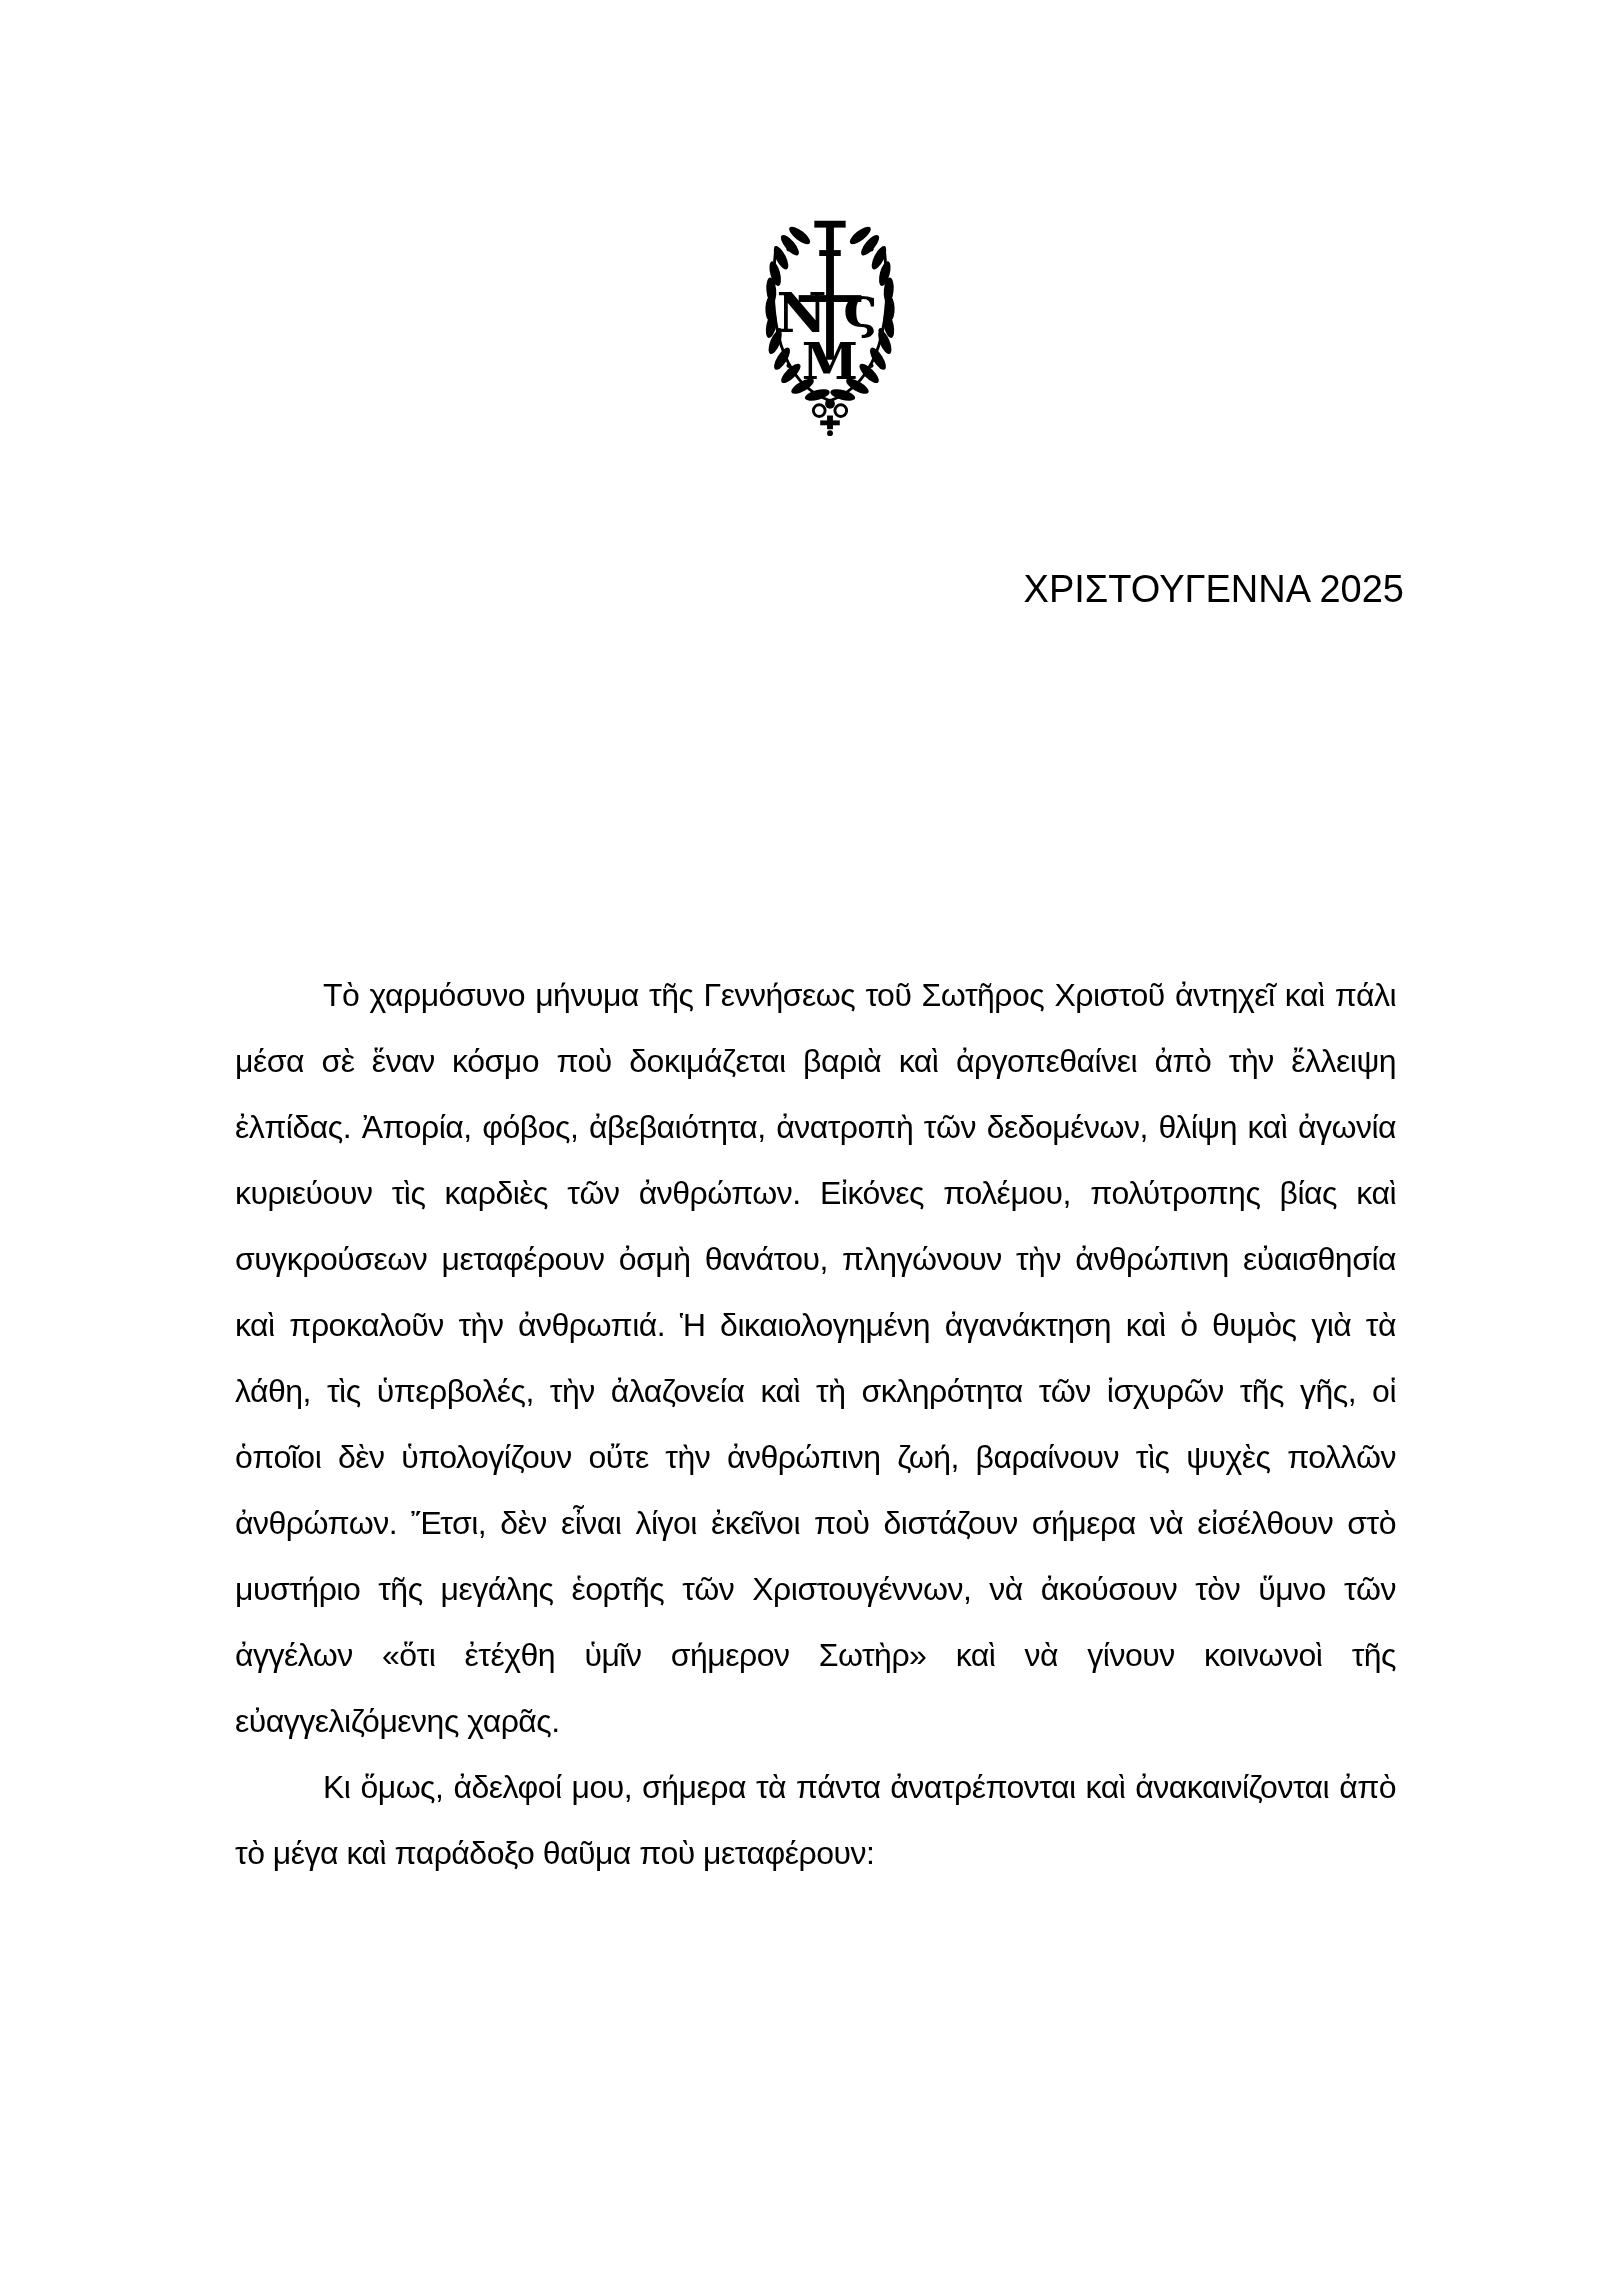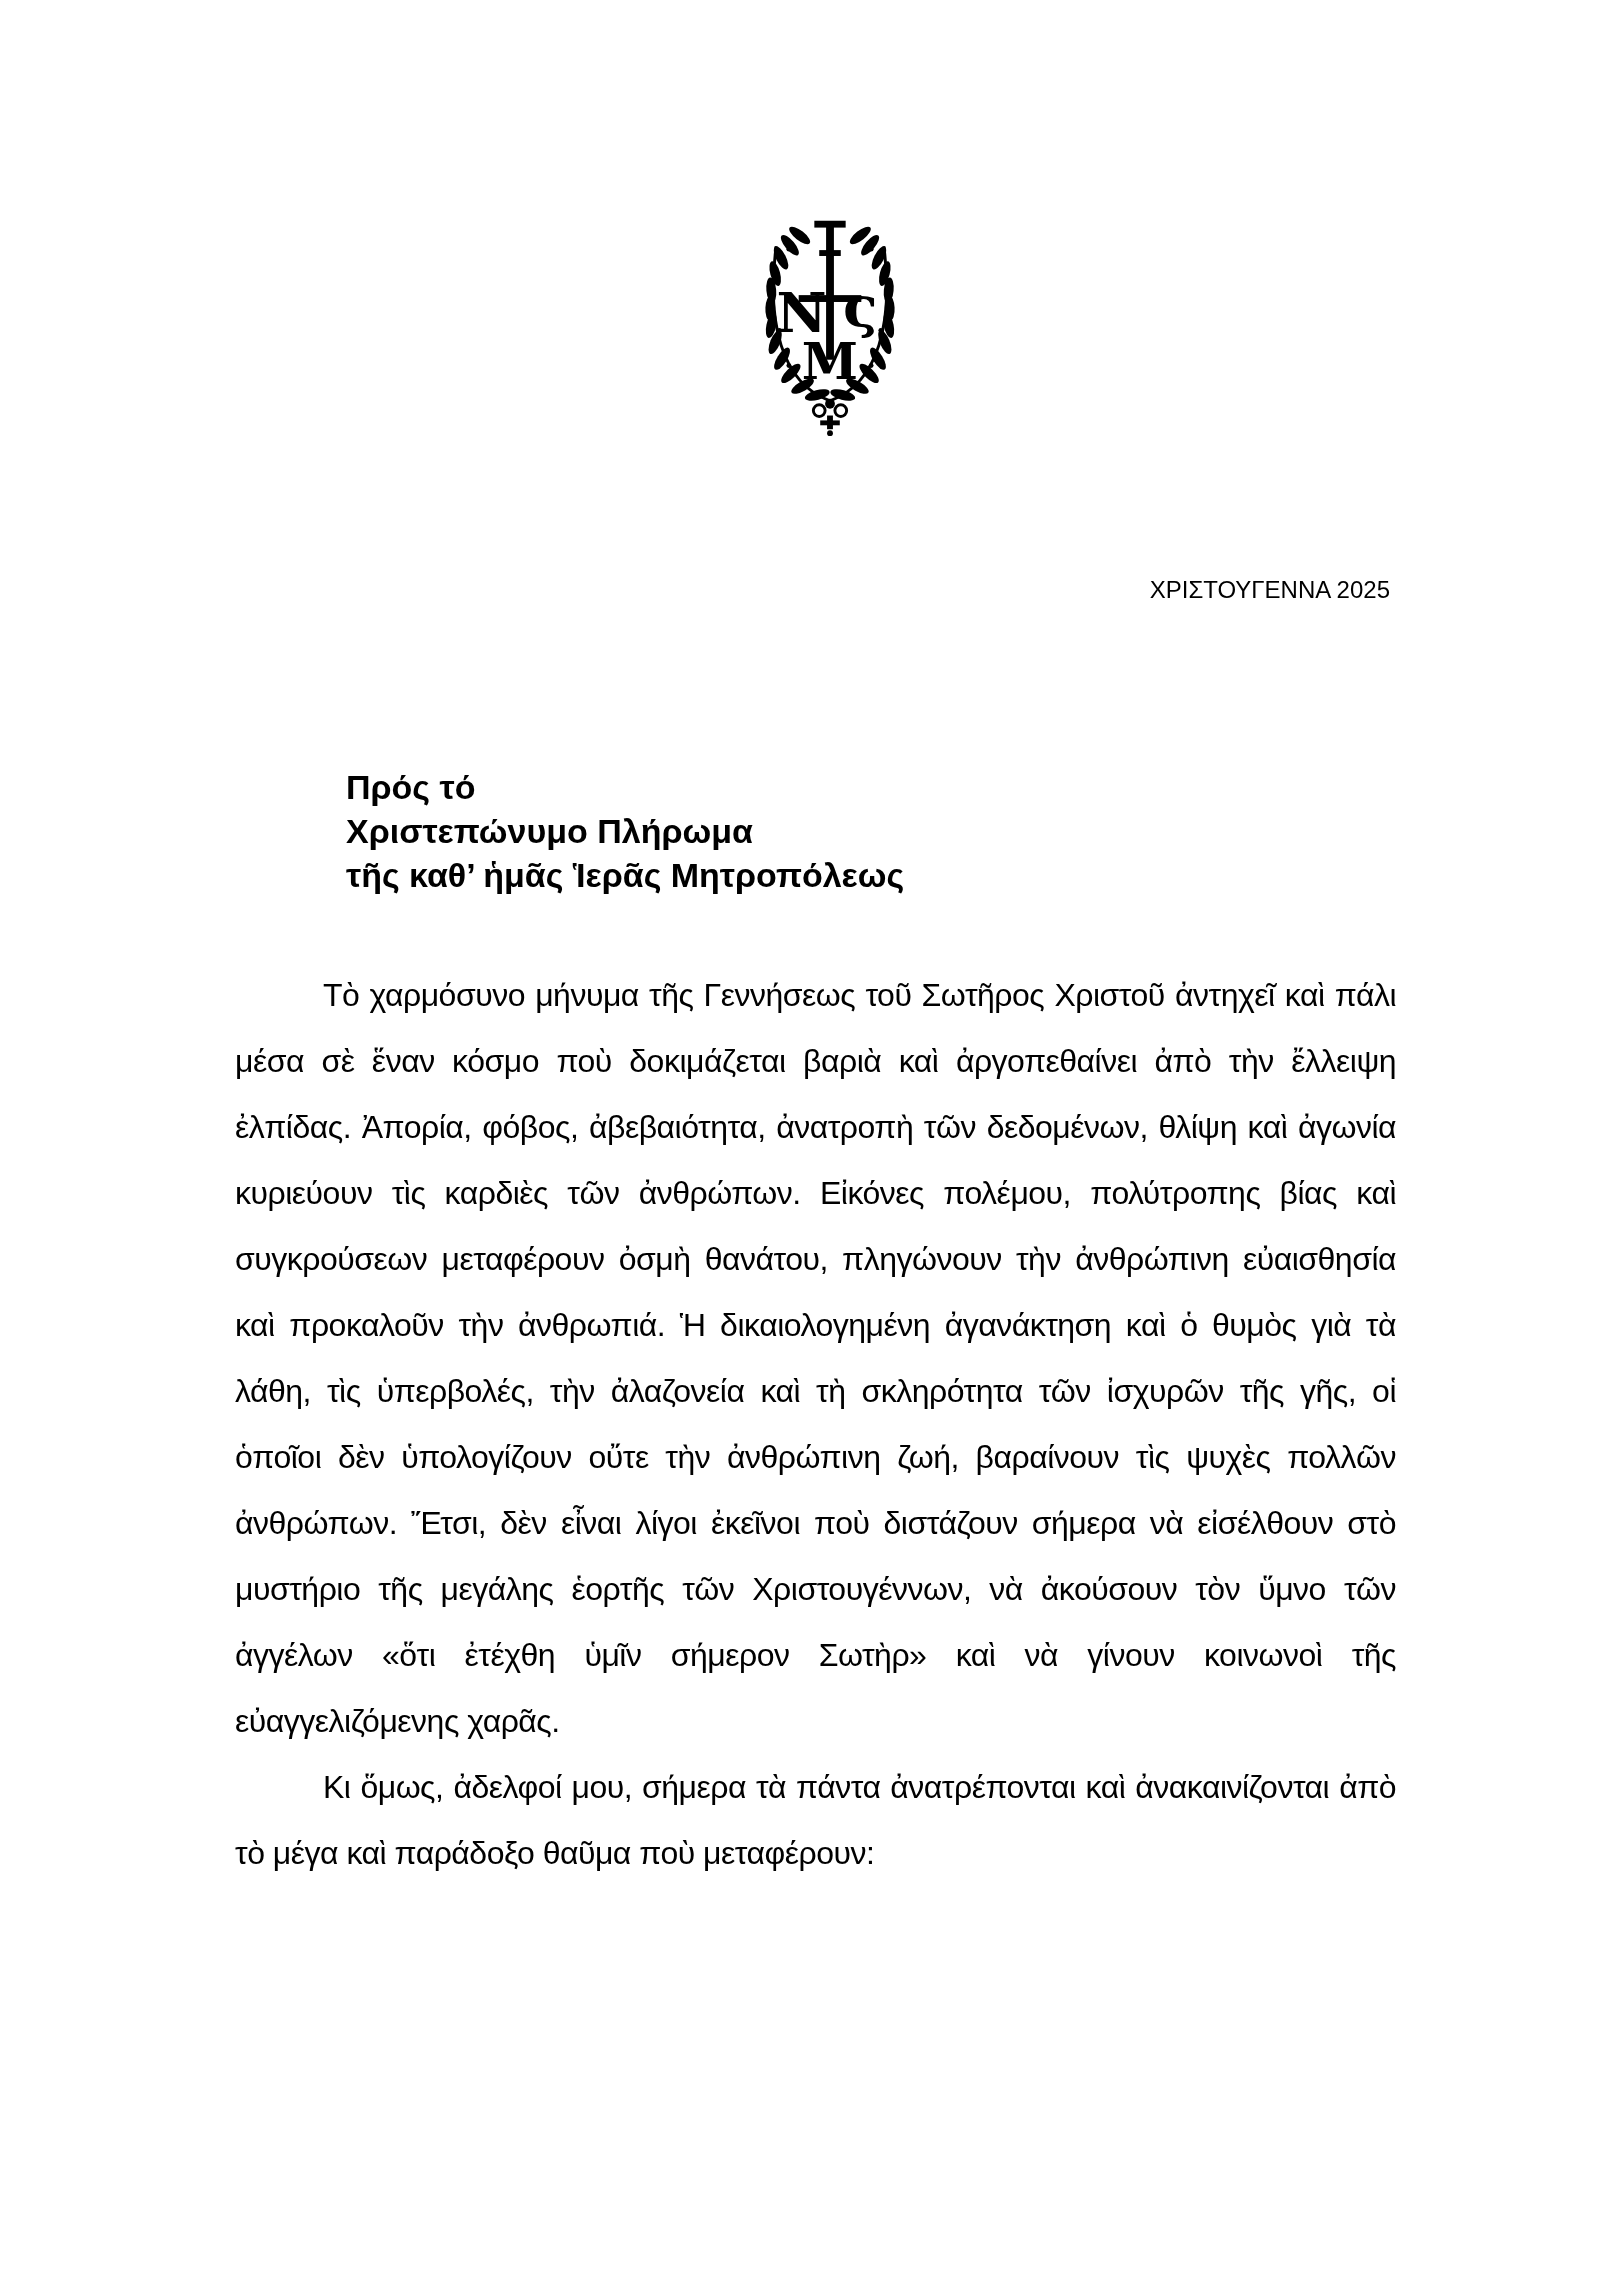--- a/index.html
+++ b/index.html
@@ -25,25 +25,25 @@
   }
   .emblem .ink { fill: #000000; }
   .emblem .stroke-ink { fill: none; stroke: #000000; stroke-width: 3; }
   .emblem text {
     font-family: "DejaVu Serif", "Liberation Serif", serif;
     font-weight: bold;
     fill: #000000;
   }
   .date-line {
     position: absolute;
-    left: 229px;
+    left: 243px;
     top: 568px;
     width: 1161px;
     text-align: right;
-    font-size: 24px;
+    font-size: 38px;
     line-height: 43px;
     white-space: nowrap;
   }
   .address {
     position: absolute;
     left: 346px;
     top: 765px;
     font-size: 34px;
     font-weight: bold;
     line-height: 44px;
@@ -122,25 +122,20 @@
       <circle class="stroke-ink" cx="84" cy="206" r="6"></circle>
       <circle class="stroke-ink" cx="106" cy="206" r="6"></circle>
       <rect class="ink" x="92" y="211" width="6" height="14"></rect>
       <rect class="ink" x="85" y="216" width="20" height="5"></rect>
       <circle class="ink" cx="95" cy="229" r="3"></circle>
     </g>
   </svg>
 
   <div class="date-line">ΧΡΙΣΤΟΥΓΕΝΝΑ 2025</div>
 
-  <div class="address">
-    <div>Πρός τό</div>
-    <div>Χριστεπώνυμο Πλήρωμα</div>
-    <div>τῆς καθ’ ἡμᾶς Ἱερᾶς Μητροπόλεως</div>
-  </div>
 
   <div class="body-block">
     <p>Τὸ χαρμόσυνο μήνυμα τῆς Γεννήσεως τοῦ Σωτῆρος Χριστοῦ ἀντηχεῖ καὶ πάλι μέσα σὲ ἕναν κόσμο ποὺ δοκιμάζεται βαριὰ καὶ ἀργοπεθαίνει ἀπὸ τὴν ἔλλειψη ἐλπίδας. Ἀπορία, φόβος, ἀβεβαιότητα, ἀνατροπὴ τῶν δεδομένων, θλίψη καὶ ἀγωνία κυριεύουν τὶς καρδιὲς τῶν ἀνθρώπων. Εἰκόνες πολέμου, πολύτροπης βίας καὶ συγκρούσεων μεταφέρουν ὀσμὴ θανάτου, πληγώνουν τὴν ἀνθρώπινη εὐαισθησία καὶ προκαλοῦν τὴν ἀνθρωπιά. Ἡ δικαιολογημένη ἀγανάκτηση καὶ ὁ θυμὸς γιὰ τὰ λάθη, τὶς ὑπερβολές, τὴν ἀλαζονεία καὶ τὴ σκληρότητα τῶν ἰσχυρῶν τῆς γῆς, οἱ ὁποῖοι δὲν ὑπολογίζουν οὔτε τὴν ἀνθρώπινη ζωή, βαραίνουν τὶς ψυχὲς πολλῶν ἀνθρώπων. Ἔτσι, δὲν εἶναι λίγοι ἐκεῖνοι ποὺ διστάζουν σήμερα νὰ εἰσέλθουν στὸ μυστήριο τῆς μεγάλης ἑορτῆς τῶν Χριστουγέννων, νὰ ἀκούσουν τὸν ὕμνο τῶν ἀγγέλων «ὅτι ἐτέχθη ὑμῖν σήμερον Σωτὴρ» καὶ νὰ γίνουν κοινωνοὶ τῆς εὐαγγελιζόμενης χαρᾶς.</p>
     <p>Κι ὅμως, ἀδελφοί μου, σήμερα τὰ πάντα ἀνατρέπονται καὶ ἀνακαινίζονται ἀπὸ τὸ μέγα καὶ παράδοξο θαῦμα ποὺ μεταφέρουν:</p>
   </div>
 
 </div>
 
 
 </body></html>

